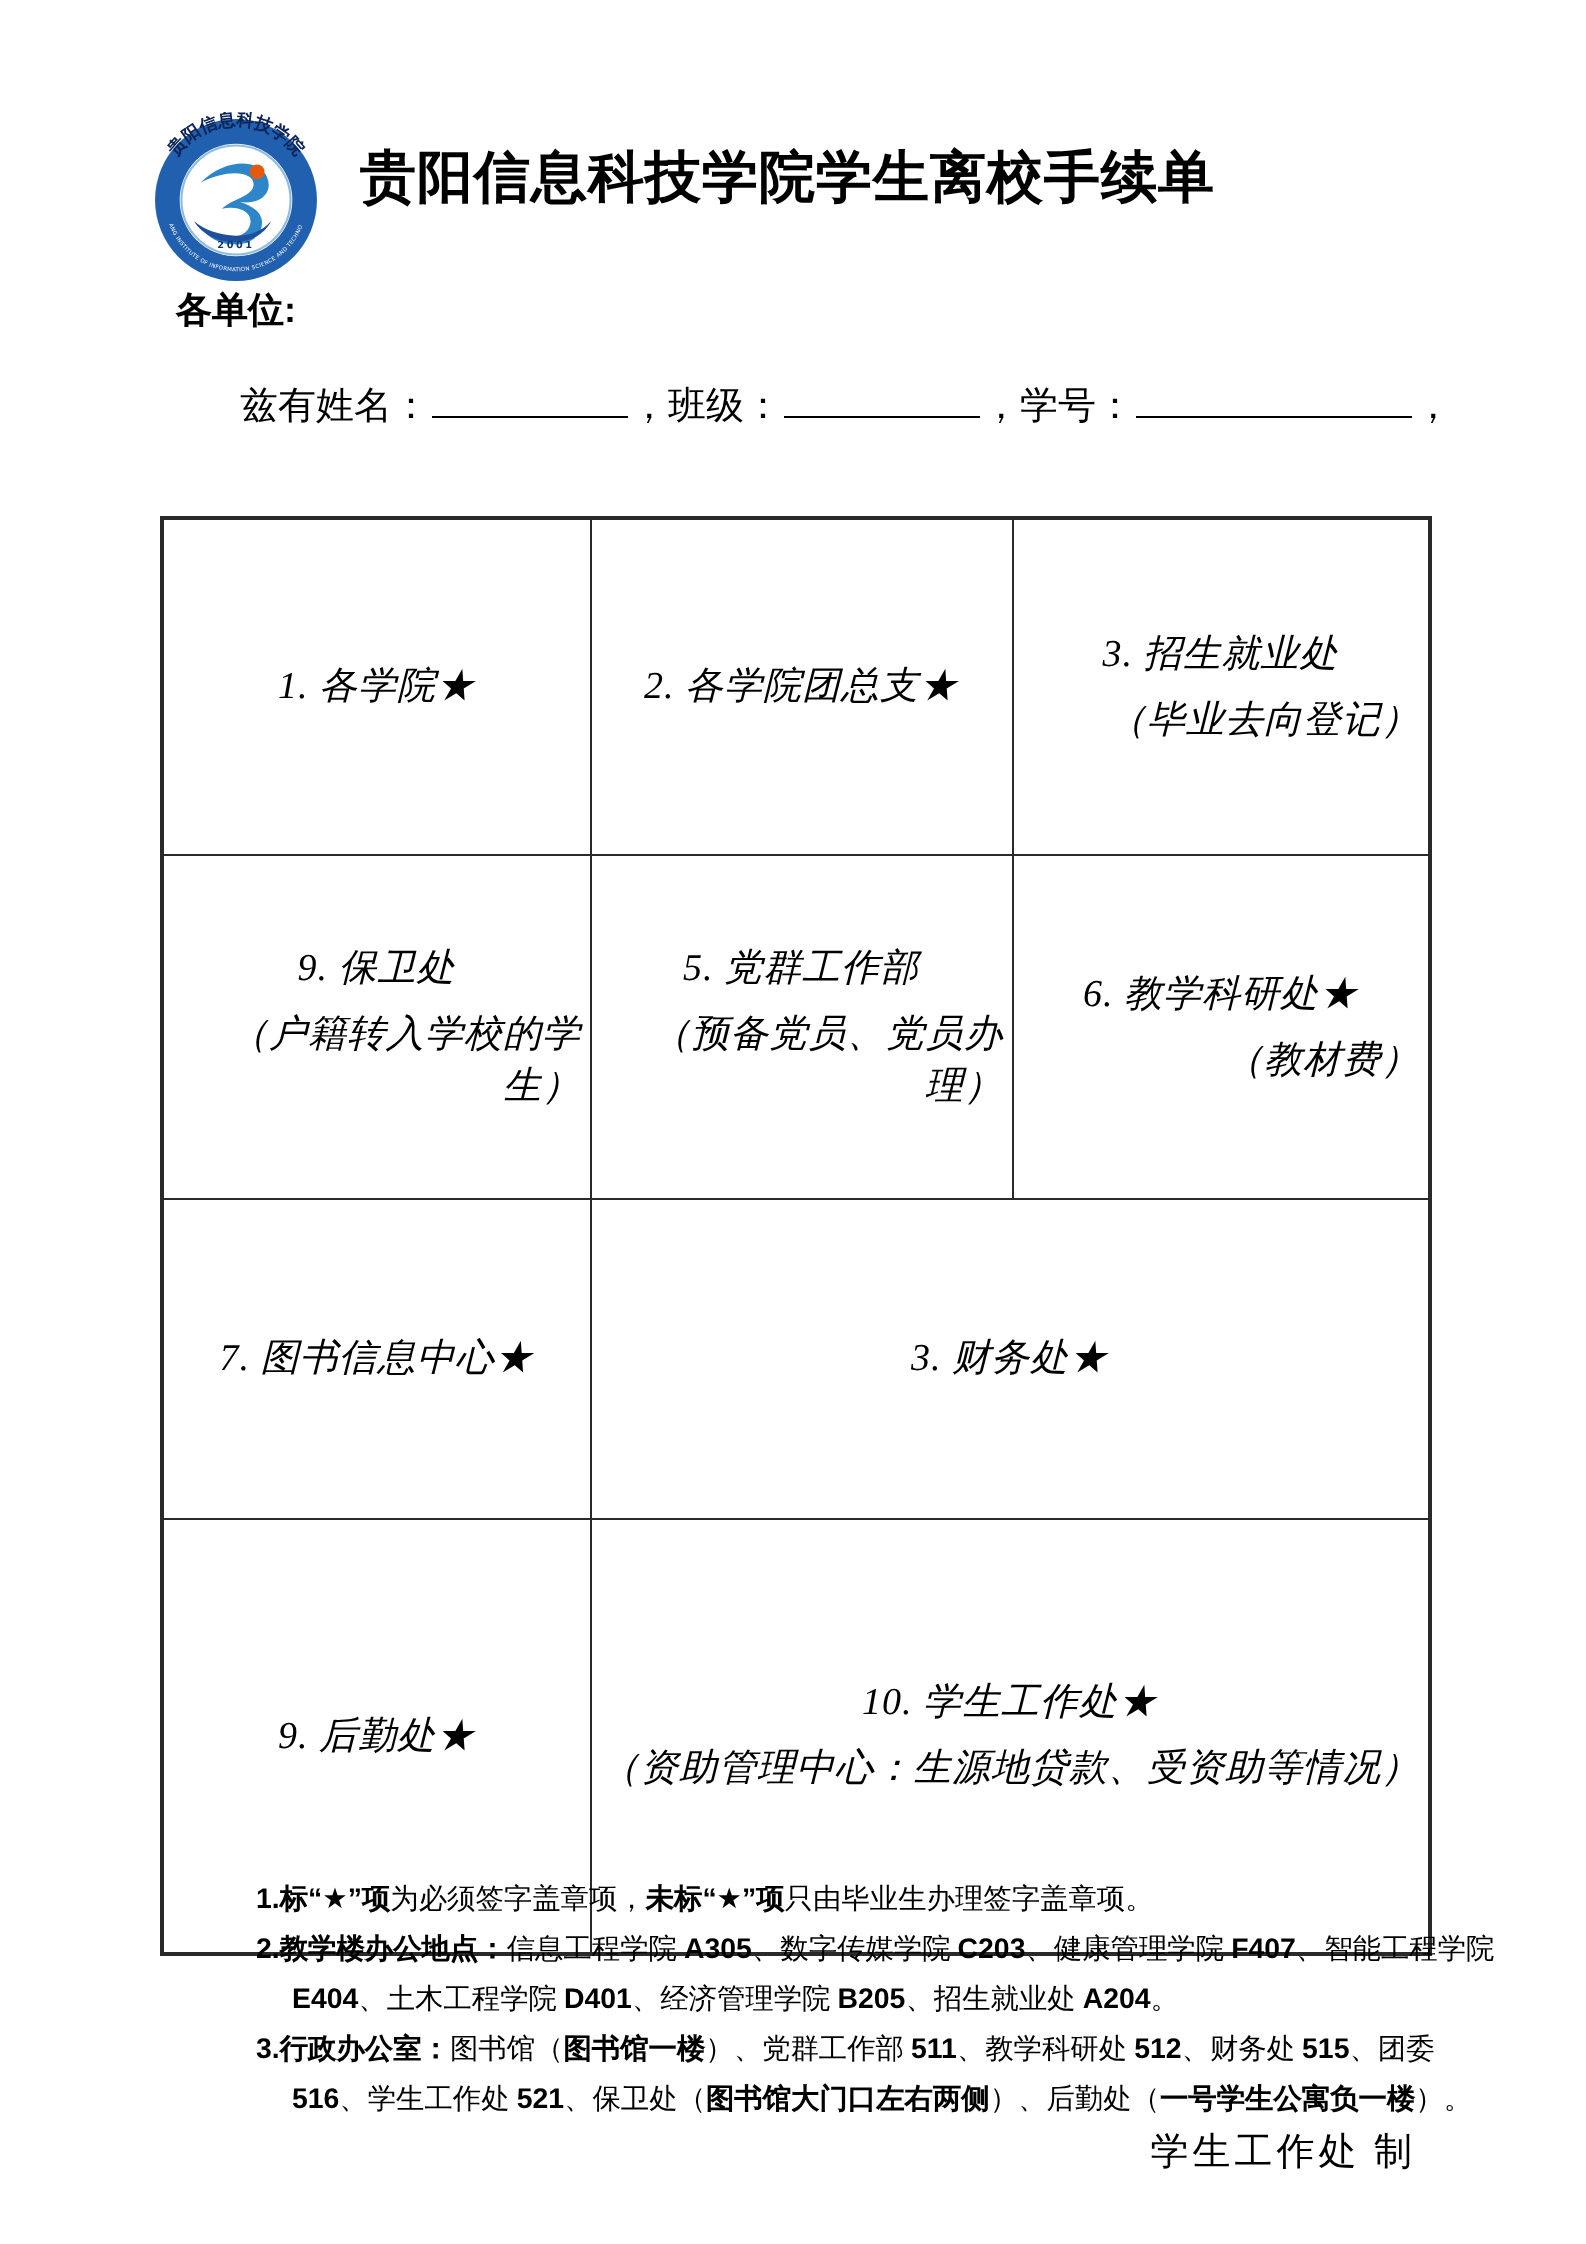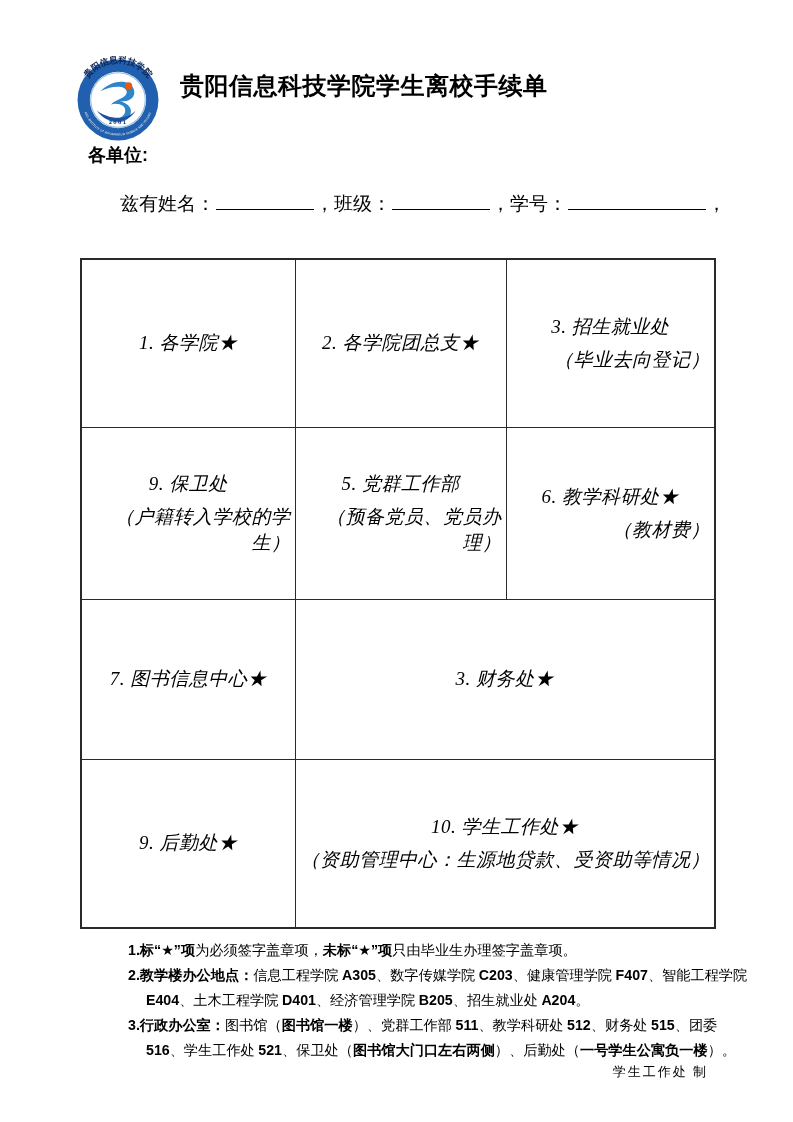--- a/index.html
+++ b/index.html
@@ -13,21 +13,21 @@
     overflow:hidden;
   }
   
   .logo {
     position:absolute; left:74px; top:56px;
     width:88px; height:88px;
   }
   .doc-title {
     position:absolute; left:180px; top:70px;
     font-family:"Liberation Sans","DejaVu Sans",sans-serif;
-    font-weight:900; font-size:24px; letter-spacing:0.5px;
+    font-weight:900; font-size:28px; letter-spacing:0.5px;
     white-space:nowrap;
   }
   .salutation {
     position:absolute; left:88px; top:143px;
     font-family:"Liberation Sans","DejaVu Sans",sans-serif;
     font-weight:bold; font-size:18px;
   }
   
   .intro {
     position:absolute; left:75px; top:186px; width:643px;
@@ -51,38 +51,38 @@
     border:2px solid #2a2a2a;
     table-layout:fixed;
     font-style:italic;
   }
   table.dept td {
     border:1.5px solid #2a2a2a;
     text-align:center; vertical-align:middle;
     padding:4px;
   }
   tr.r1 { height:168px; } tr.r2 { height:172px; }
-  tr.r3 { height:160px; } tr.r4 { height:169px; }
+  tr.r3 { height:160px; } tr.r4 { height:218px; }
   .cell-main { font-size:19px; letter-spacing:0.5px; }
   .cell-sub  { font-size:19px; margin-top:7px; letter-spacing:0.5px;text-align:right; }
   
   .notes {
     position:absolute; left:88px; top:938px; width:628px;
     font-size:14.2px; line-height:25px;
     list-style:none;
     margin-left:40px;
   }
   .note { padding-left:18px; text-indent:-18px; }
   .note .num, .note .b {
     font-family:"Liberation Sans","DejaVu Sans",sans-serif;
     font-weight:bold;
   }
   .producer {
     position:absolute; right:85px; top:1063px;
-    font-size:13px; letter-spacing:2px;
+    font-size:19px; letter-spacing:2px;
   }
 </style>
 </head>
 <body>
 
 <div class="page">
 
   <div class="logo">
     <svg viewBox="-50 -50 100 100" width="88" height="88" aria-hidden="true">
       <circle cx="0" cy="0" r="46" fill="#2160ae"></circle>

